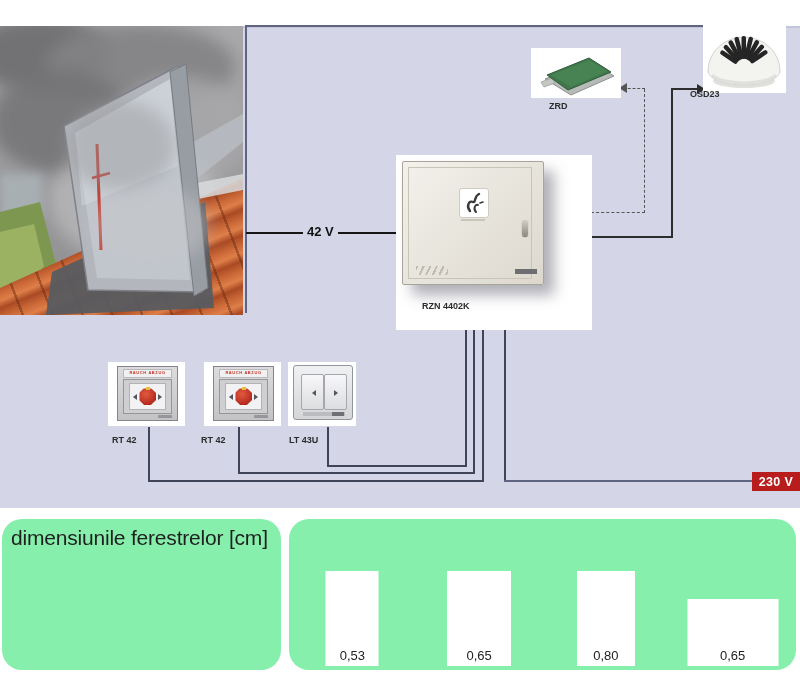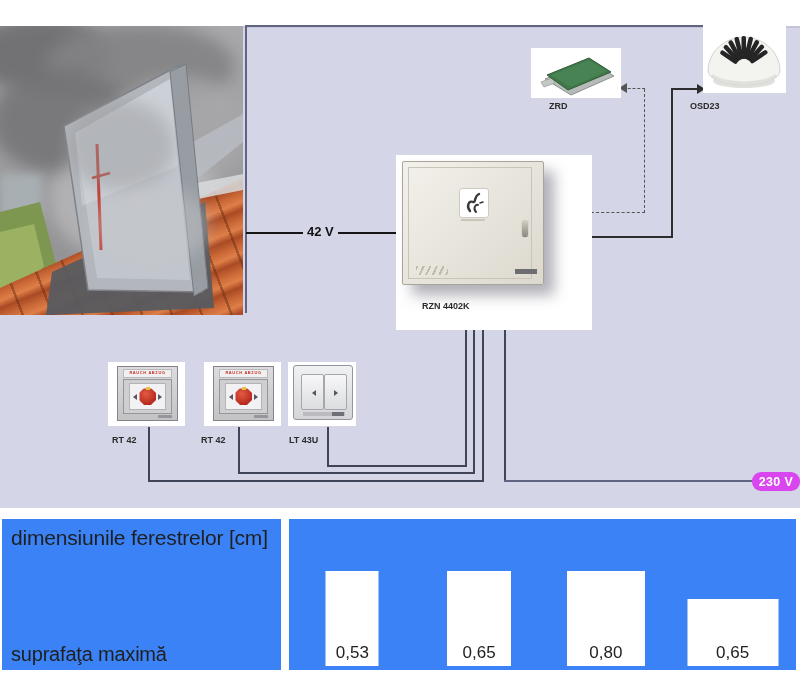--- a/index.html
+++ b/index.html
@@ -12,23 +12,23 @@
   .wire{position:absolute;background:#3f4459;}
   .wire.lt{background:#5f6480;}
   .wire.blk{background:#151515;}
   .wire.dk{background:#2d2d2d;}
   .dash-h{position:absolute;height:0;border-top:1px dashed #555;}
   .dash-v{position:absolute;width:0;border-left:1px dashed #555;}
   .arrow-r{position:absolute;width:0;height:0;border:5px solid transparent;border-left:8px solid #2d2d2d;}
   .arrow-l{position:absolute;width:0;height:0;border:5px solid transparent;border-right:8px solid #555;}
   .vlabel24{position:absolute;left:303px;top:224px;background:#d4d6e7;padding:0 4px;
         font:bold 13px "Liberation Sans",sans-serif;color:#111;}
-  .badge230{position:absolute;left:752px;top:472px;width:48px;height:19px;background:#d946ef;
+  .badge230{position:absolute;left:752px;top:472px;width:48px;height:19px;background:#b91c1c;
         color:#fff;font:bold 12.5px "Liberation Sans",sans-serif;display:flex;align-items:center;
-        justify-content:center;letter-spacing:.4px;border-radius:9px;}
+        justify-content:center;letter-spacing:.4px;}
   
   .rt-body{position:absolute;left:9px;top:4px;width:59px;height:53px;
         background:linear-gradient(#dcdcde,#c3c3c5);border:1px solid #858589;}
   .rt-band{position:absolute;left:5px;top:2px;right:5px;height:7px;background:#f0f0f0;
         border:1px solid #b9b9bb;color:#c23227;font:bold 4px "Liberation Sans",sans-serif;
         text-align:center;line-height:6px;letter-spacing:.6px;overflow:hidden;}
   .rt-inner{position:absolute;left:5px;top:12px;right:5px;bottom:6px;background:#cfcfd1;border:1px solid #96969a;}
   .rt-glass{position:absolute;left:5px;top:3px;right:5px;bottom:3px;background:#f2f2f4;border:1px solid #b3b3b5;}
   .rt-btn{position:absolute;left:50%;top:50%;width:17px;height:17px;transform:translate(-50%,-50%);
         background:radial-gradient(circle at 38% 32%,#e25a40,#b3271d 72%);
@@ -54,29 +54,29 @@
   .pn-door{position:absolute;left:5px;top:5px;right:11px;bottom:5px;border:1px solid #c8c4b9;}
   .pn-logo{position:absolute;left:56px;top:26px;width:28px;height:28px;background:#fff;
         border:1px solid #cfcbc0;border-radius:3px;}
   .pn-logo-sub{position:absolute;left:58px;top:57px;width:24px;height:2px;background:#c9c5ba;}
   .pn-lock{position:absolute;left:119px;top:58px;width:6px;height:16px;border-radius:2px;
         background:linear-gradient(#d2cfc5,#8e8b81);box-shadow:0 1px 1px #777;}
   .pn-slots{position:absolute;left:13px;top:104px;width:32px;height:9px;opacity:.65;
         background:repeating-linear-gradient(115deg,#aaa69b 0 2px,transparent 2px 6px);}
   .pn-tag{position:absolute;left:112px;top:107px;width:22px;height:5px;background:#6e6e72;}
   
-  .tbl-cell{position:absolute;top:519px;height:151px;background:#3b82f6;}
+  .tbl-cell{position:absolute;top:519px;height:151px;background:#86efac;border-radius:20px;}
   .t-title{position:absolute;left:9px;top:7px;font-size:21px;color:#1f1f1f;letter-spacing:-.2px;}
   .t-area{position:absolute;left:9px;bottom:7px;font-size:20px;color:#1f1f1f;line-height:17px;letter-spacing:-.2px;}
   .t-area sup{font-size:12px;}
   .cols{position:absolute;left:289px;width:507px;display:flex;}
   .col{flex:1;position:relative;text-align:center;height:151px;}
   .c-size{margin-top:5px;font-weight:bold;font-size:23px;color:#1e1e1e;letter-spacing:-.5px;}
   .c-box{position:absolute;bottom:4px;left:50%;transform:translateX(-50%);background:#fff;}
-  .c-val{position:absolute;bottom:3px;left:0;width:100%;font-size:17px;color:#222;}
+  .c-val{position:absolute;bottom:3px;left:0;width:100%;font-size:13px;color:#222;}
 </style>
 </head>
 <body>
 
 <div class="page">
 
   <div class="diagram-bg"></div>
 
   <svg class="photo" style="position:absolute;left:0;top:26px" width="243" height="289" viewBox="0 0 243 289">
     <defs>
@@ -180,21 +180,21 @@
         <rect x="38.5" y="13" width="4.5" height="23" rx="2" fill="#252525" transform="rotate(-14 41 44)"></rect>
         <rect x="38.5" y="13" width="4.5" height="23" rx="2" fill="#252525"></rect>
         <rect x="38.5" y="13" width="4.5" height="23" rx="2" fill="#252525" transform="rotate(14 41 44)"></rect>
         <rect x="38.5" y="14" width="4.5" height="22" rx="2" fill="#252525" transform="rotate(28 41 44)"></rect>
         <rect x="38.5" y="15" width="4.5" height="21" rx="2" fill="#252525" transform="rotate(42 41 44)"></rect>
         <rect x="38.5" y="16" width="4.5" height="20" rx="2" fill="#252525" transform="rotate(56 41 44)"></rect>
       </g>
       <path d="M9,52 A34,12 0 0 0 73,52" fill="none" stroke="#e0e0dc" stroke-width="3"></path>
     </svg>
   </div>
-  <div class="dlabel" style="left:690px;top:101px">OSD23</div>
+  <div class="dlabel" style="left:690px;top:89px">OSD23</div>
 
   <div class="img" style="left:396px;top:155px;width:196px;height:175px">
     <div class="pn-body">
       <div class="pn-door"></div>
       <div class="pn-logo">
         <svg width="28" height="28" viewBox="0 0 28 28">
           <path d="M10,22 C6,17 9,11 13,13 C16,14 14,7 19,5" stroke="#3a3a3a" stroke-width="2.4" fill="none" stroke-linecap="round"></path>
           <path d="M16,23 C13,20 15,15 18,16" stroke="#3a3a3a" stroke-width="2" fill="none" stroke-linecap="round"></path>
           <path d="M20,14 L23,13" stroke="#3a3a3a" stroke-width="1.6" fill="none" stroke-linecap="round"></path>
         </svg>
@@ -247,37 +247,36 @@
       </div>
       <div class="lt-strip"></div>
       <div class="lt-strip-dk"></div>
     </div>
   </div>
   <div class="dlabel" style="left:289px;top:435px">LT 43U</div>
 
   <div class="tbl-cell" style="left:2px;width:279px">
     <div class="t-title">dimensiunile ferestrelor [cm]</div>
     <div class="t-area">
-      <div>suprafaţa maximă</div>
     </div>
   </div>
 
   <div class="tbl-cell cols">
     <div class="col">
       <div class="c-box" style="width:53px;height:95px">
         <span class="c-val">0,53</span>
       </div>
     </div>
     <div class="col">
       <div class="c-box" style="width:64px;height:95px">
         <span class="c-val">0,65</span>
       </div>
     </div>
     <div class="col">
-      <div class="c-box" style="width:78px;height:95px">
+      <div class="c-box" style="width:58px;height:95px">
         <span class="c-val">0,80</span>
       </div>
     </div>
     <div class="col">
       <div class="c-box" style="width:91px;height:67px">
         <span class="c-val">0,65</span>
       </div>
     </div>
   </div>
 

